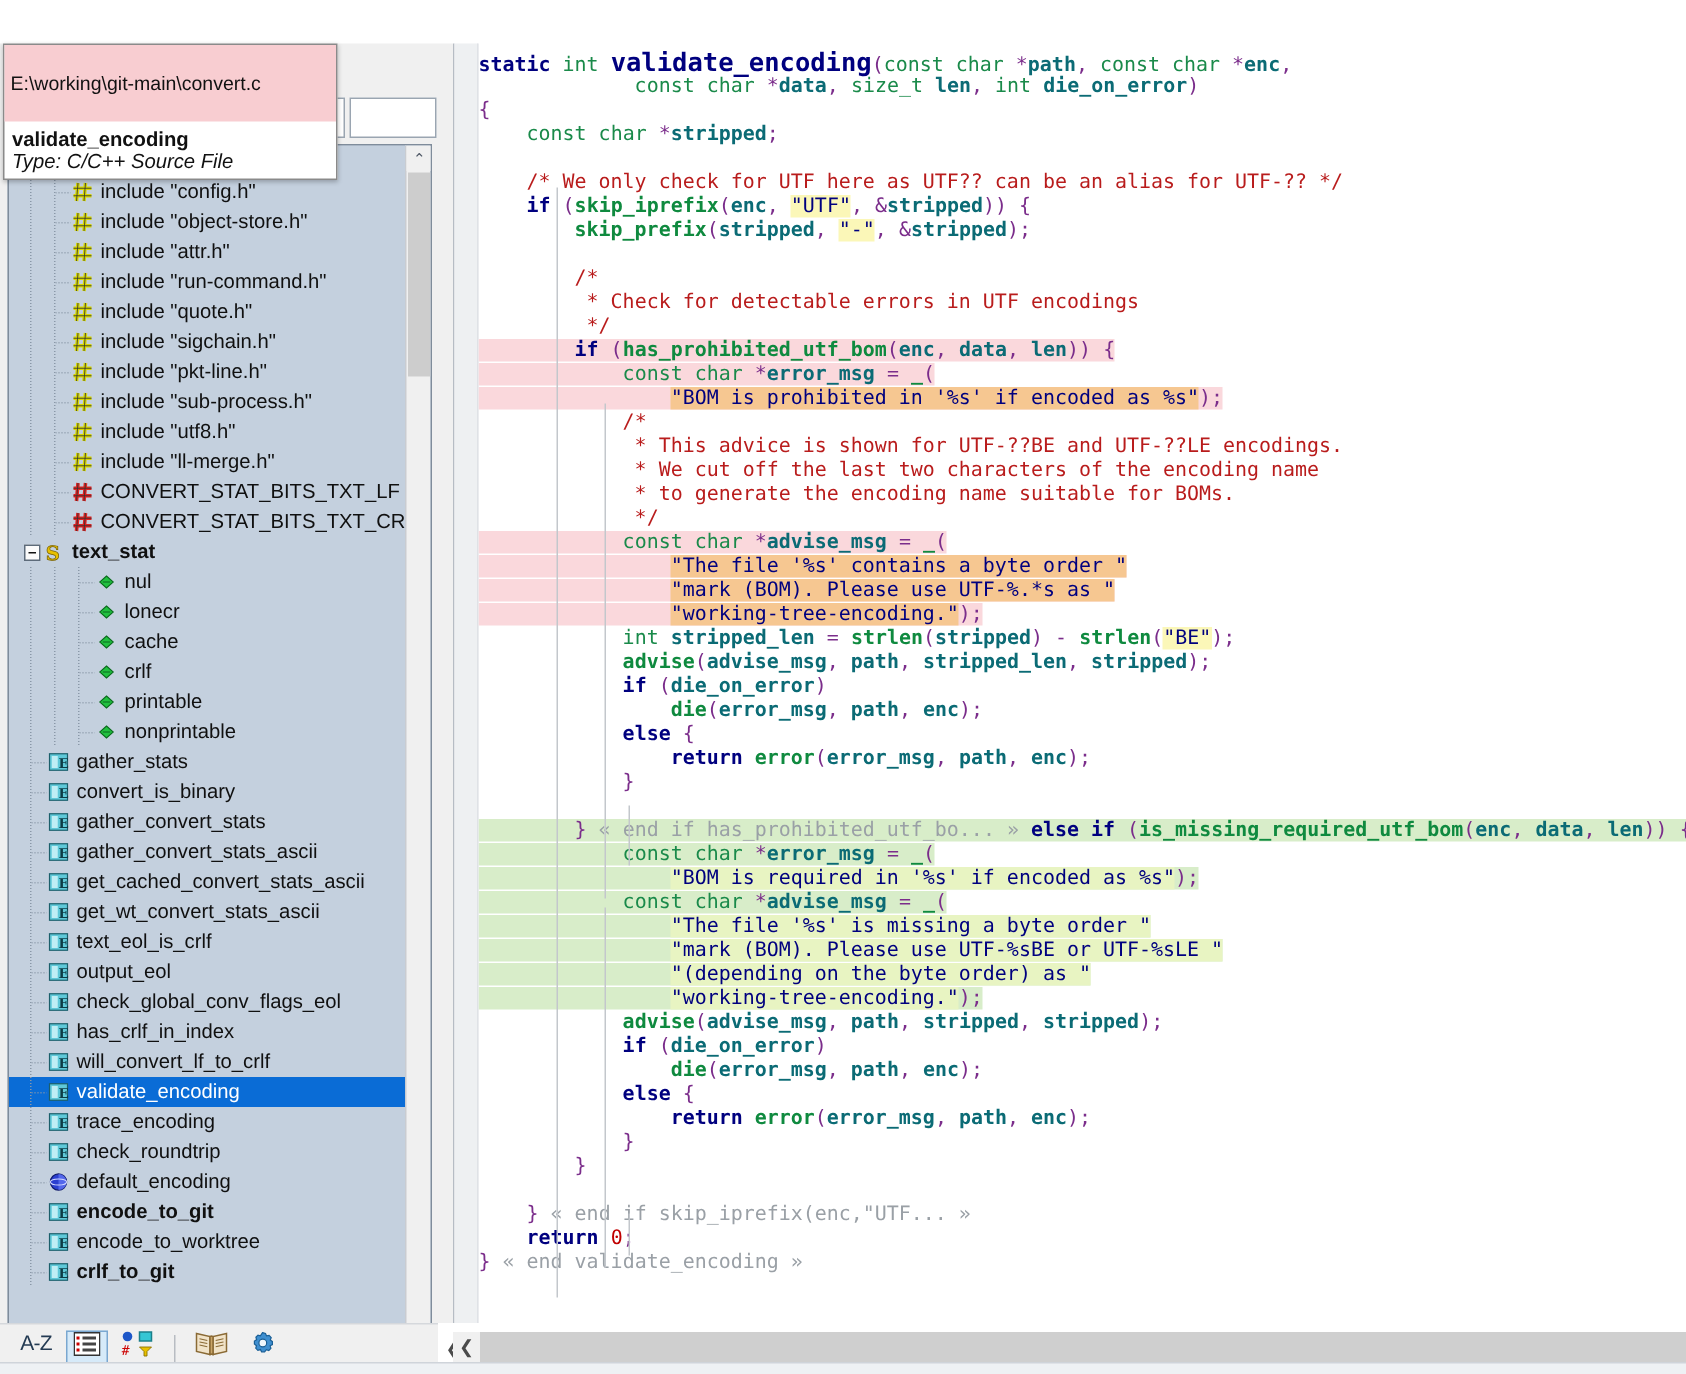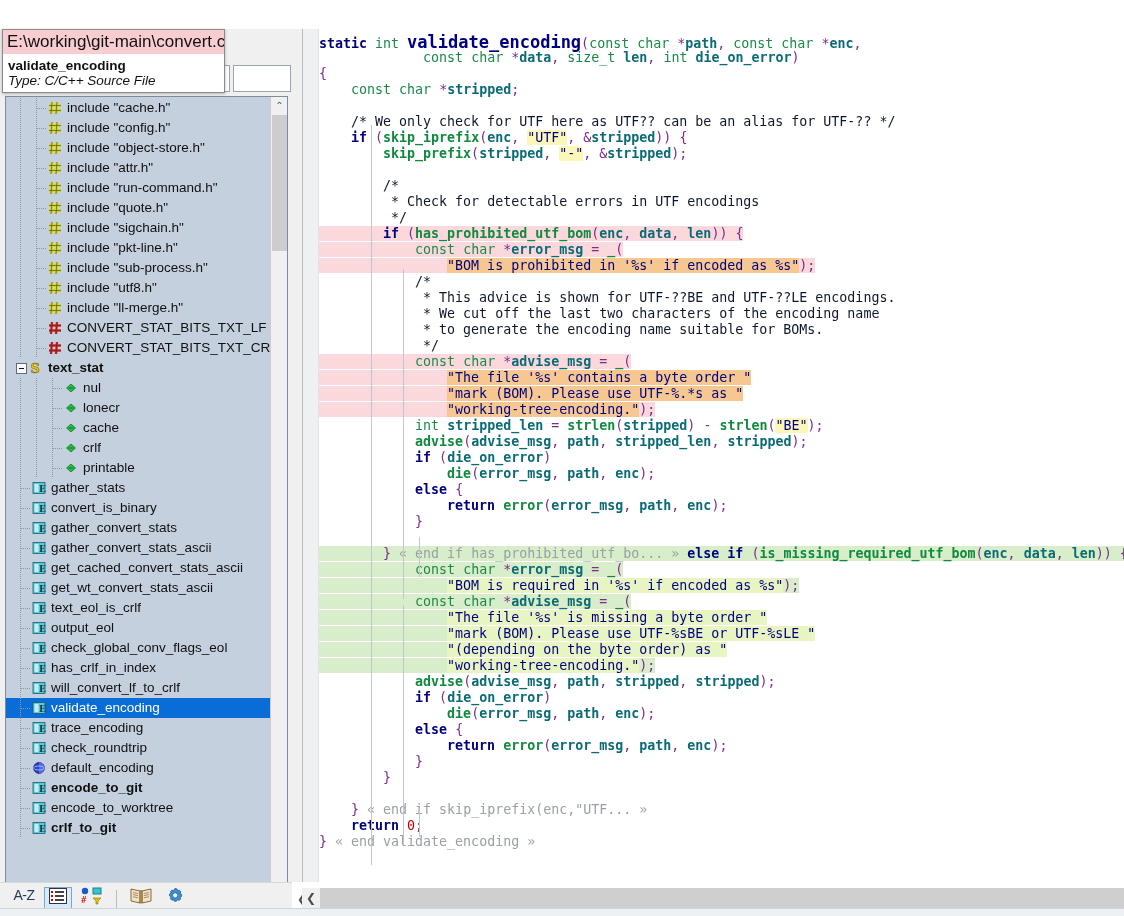--- a/index.html
+++ b/index.html
@@ -154,21 +154,21 @@
     white-space:pre; overflow:hidden;
   }
   .ln { height:16px; position:relative; }
 
   
   .kw   { color:#00007f; font-weight:bold; }      
   .typ  { color:#1a8a4a; }       
   .call { color:#0f8a3f; font-weight:bold; }                         
   .varb { color:#0b6b75; font-weight:bold; }       
   .pun  { color:#7b2d8b; }                         
-  .cmt  { color:#0f172a; }                         
+  .cmt  { color:#b91c1c; }                         
   .str  { color:#00007f; }
   .num  { color:#c00000; }
   .fold { color:#9aa0a6; }
   .strhl-y { background:#fbf7b8; }
   .strhl-o { background:#f6c791; }
   .strhl-g { background:#e8f4c2; }
   .deffn { color:#00007f; font-weight:bold; font-size:17px; }
 
   .blk-pink { background:#fad8dc; }
   .blk-green { background:#d8edc9; }
@@ -191,21 +191,21 @@
   }
 
   
   .tooltip {
     position:absolute; left:2px; top:29px; width:223px;
     z-index:40;
     background:#ffffff; border:1px solid #8a8a8a;
     box-shadow:0 1px 3px rgba(0,0,0,0.25);
   }
   .tooltip .path {
-    background:#f8cdd1; padding:2px 4px; font-size:17px; color:#111;
+    background:#f8cdd1; padding:18px 4px; font-size:13px; color:#111;
     white-space:nowrap; overflow:hidden;
   }
   .tooltip .tname { padding:4px 5px 0 5px; font-weight:bold; font-size:13.5px; color:#111; }
   .tooltip .ttype { padding:0 5px 4px 5px; font-style:italic; font-size:13.5px; color:#111; }
 </style>
 </head>
 <body>
 
 <div id="app">
 
@@ -460,20 +460,33 @@
               <span class="dots" style="left: 10px;"></span>
               <span class="dots" style="left: 26px;"></span>
               <span class="dots" style="left: 42px;"></span>
               <span class="hdash" style="left: 43px; width: 10px;"></span>
             </span>
             <span class="icn"><svg width="14" height="14" viewBox="0 0 14 14">
                 <path d="M7 3 L11.5 7 L7 11 L2.5 7 Z" fill="#22c040" stroke="#0b6b1e" stroke-width="0.7"></path>
                 <path d="M4.5 7 L9.5 7" stroke="#0b6b1e" stroke-width="0.8"></path>
               </svg></span>
             <span class="tlabel">printable</span>
+          </div>
+          <div class="tree-row">
+            <span class="indentline" style="width: 54px;">
+              <span class="dots" style="left: 10px;"></span>
+              <span class="dots" style="left: 26px;"></span>
+              <span class="dots" style="left: 42px;"></span>
+              <span class="hdash" style="left: 43px; width: 10px;"></span>
+            </span>
+            <span class="icn"><svg width="14" height="14" viewBox="0 0 14 14">
+                <path d="M7 3 L11.5 7 L7 11 L2.5 7 Z" fill="#22c040" stroke="#0b6b1e" stroke-width="0.7"></path>
+                <path d="M4.5 7 L9.5 7" stroke="#0b6b1e" stroke-width="0.8"></path>
+              </svg></span>
+            <span class="tlabel">nonprintable</span>
           </div>
           <div class="tree-row">
             <span class="indentline" style="width: 22px;">
               <span class="dots" style="left: 10px;"></span>
               <span class="hdash" style="left: 11px; width: 10px;"></span>
             </span>
             <span class="icn"><svg width="14" height="14" viewBox="0 0 14 14">
                 <rect x="1" y="1.5" width="12" height="11" fill="#5fc8d8" stroke="#1b5f6b" stroke-width="0.8"></rect>
                 <rect x="2.5" y="3" width="4" height="8" fill="#bfeef5"></rect>
                 <text x="7" y="11" font-family="DejaVu Serif, serif" font-size="9" font-weight="bold" fill="#0d3b45">E</text>

